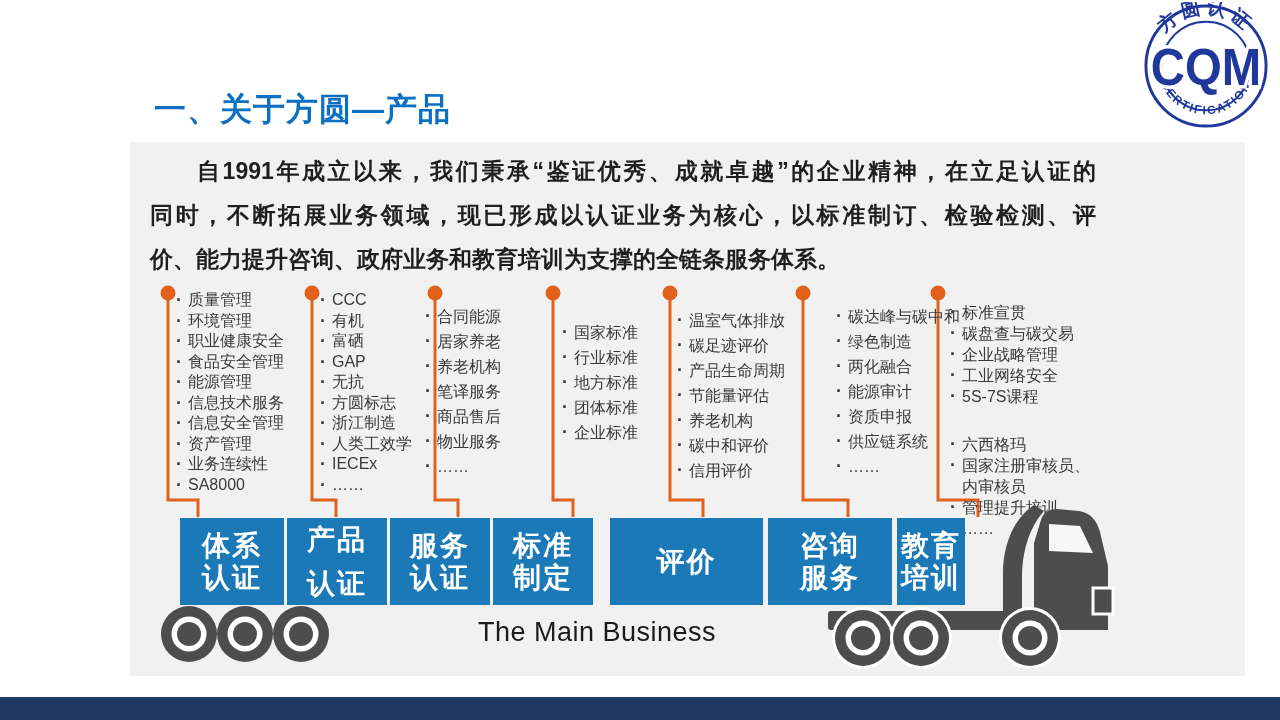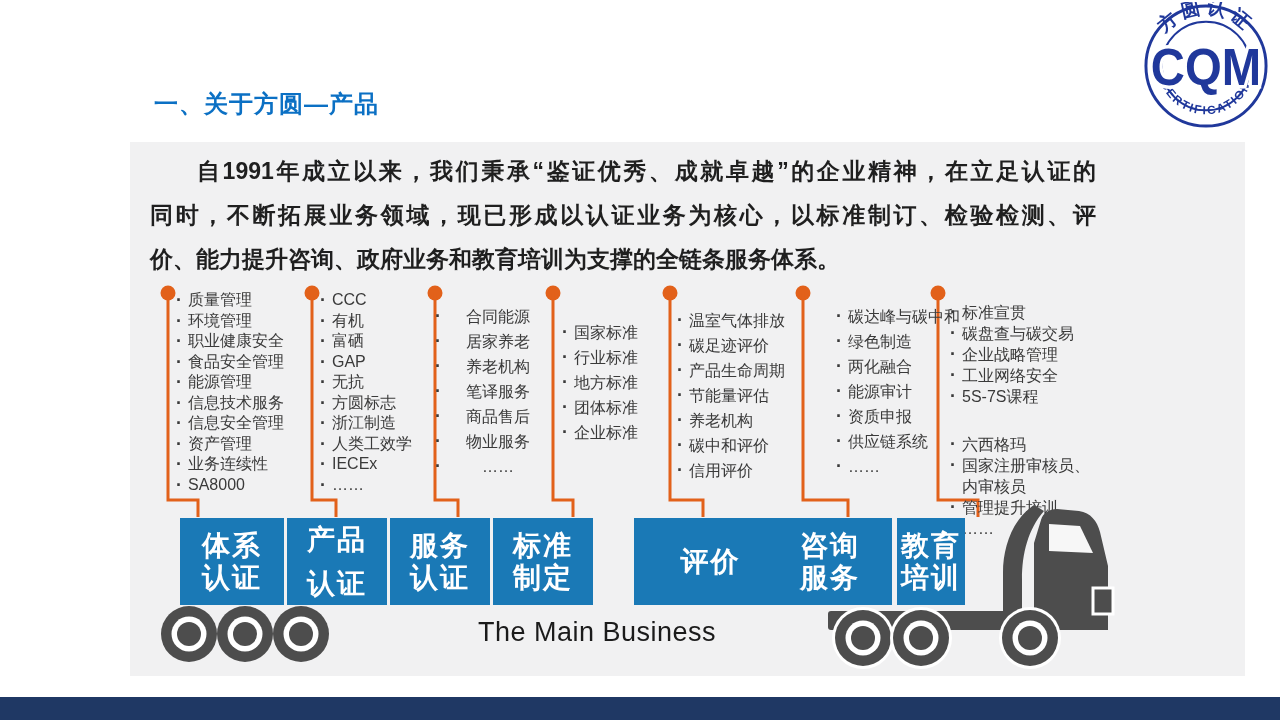--- a/index.html
+++ b/index.html
@@ -13,21 +13,21 @@
     --accent-orange:#E2611A;
     --box-blue:#1A79B6;
     --panel-gray:#F1F1F2;
     --truck-gray:#4D4D4D;
     --footer-navy:#1F3864;
     --logo-blue:#20389B;
     --text-dark:#1F1F1F;
   }
   .slide-title{
     position:absolute;left:154px;top:88px;z-index:3;
-    font-size:24px;font-weight:bold;color:var(--title-blue);
+    font-size:32px;font-weight:bold;color:var(--title-blue);
     letter-spacing:1px;white-space:nowrap;
   }
   .panel{
     position:absolute;left:130px;top:142px;width:1115px;height:534px;
     background:var(--panel-gray);z-index:1;
   }
   .para{
     position:absolute;left:150px;top:149px;width:946px;z-index:3;
     font-size:23px;font-weight:bold;color:var(--text-dark);line-height:44px;
   }
@@ -120,21 +120,21 @@
         <li style="line-height: 20.5px;">富硒</li>
         <li style="line-height: 20.5px;">GAP</li>
         <li style="line-height: 20.5px;">无抗</li>
         <li style="line-height: 20.5px;">方圆标志</li>
         <li style="line-height: 20.5px;">浙江制造</li>
         <li style="line-height: 20.5px;">人类工效学</li>
         <li style="line-height: 20.5px;">IECEx</li>
         <li style="line-height: 20.5px;">……</li>
       </ul>
     </div>
-    <div class="col" style="left: 434px; top: 304px; width: 115px; text-align: center;">
+    <div class="col" style="left: 424px; top: 304px; width: 115px;">
       <ul>
         <li style="line-height: 25px;">合同能源</li>
         <li style="line-height: 25px;">居家养老</li>
         <li style="line-height: 25px;">养老机构</li>
         <li style="line-height: 25px;">笔译服务</li>
         <li style="line-height: 25px;">商品售后</li>
         <li style="line-height: 25px;">物业服务</li>
         <li style="line-height: 25px;">……</li>
       </ul>
     </div>
@@ -194,21 +194,21 @@
       <span>认证</span>
     </div>
     <div class="biz-box" style="left: 390px; width: 100px;">
       <span>服务</span>
       <span>认证</span>
     </div>
     <div class="biz-box" style="left: 493px; width: 100px;">
       <span>标准</span>
       <span>制定</span>
     </div>
-    <div class="biz-box" style="left: 610px; width: 153px; margin-left: 24px;">
+    <div class="biz-box" style="left: 610px; width: 153px;">
       <span>评价</span>
     </div>
     <div class="biz-box" style="left: 768px; width: 124px;">
       <span>咨询</span>
       <span>服务</span>
     </div>
     <div class="biz-box" style="left: 897px; width: 68px;">
       <span>教育</span>
       <span>培训</span>
     </div>

